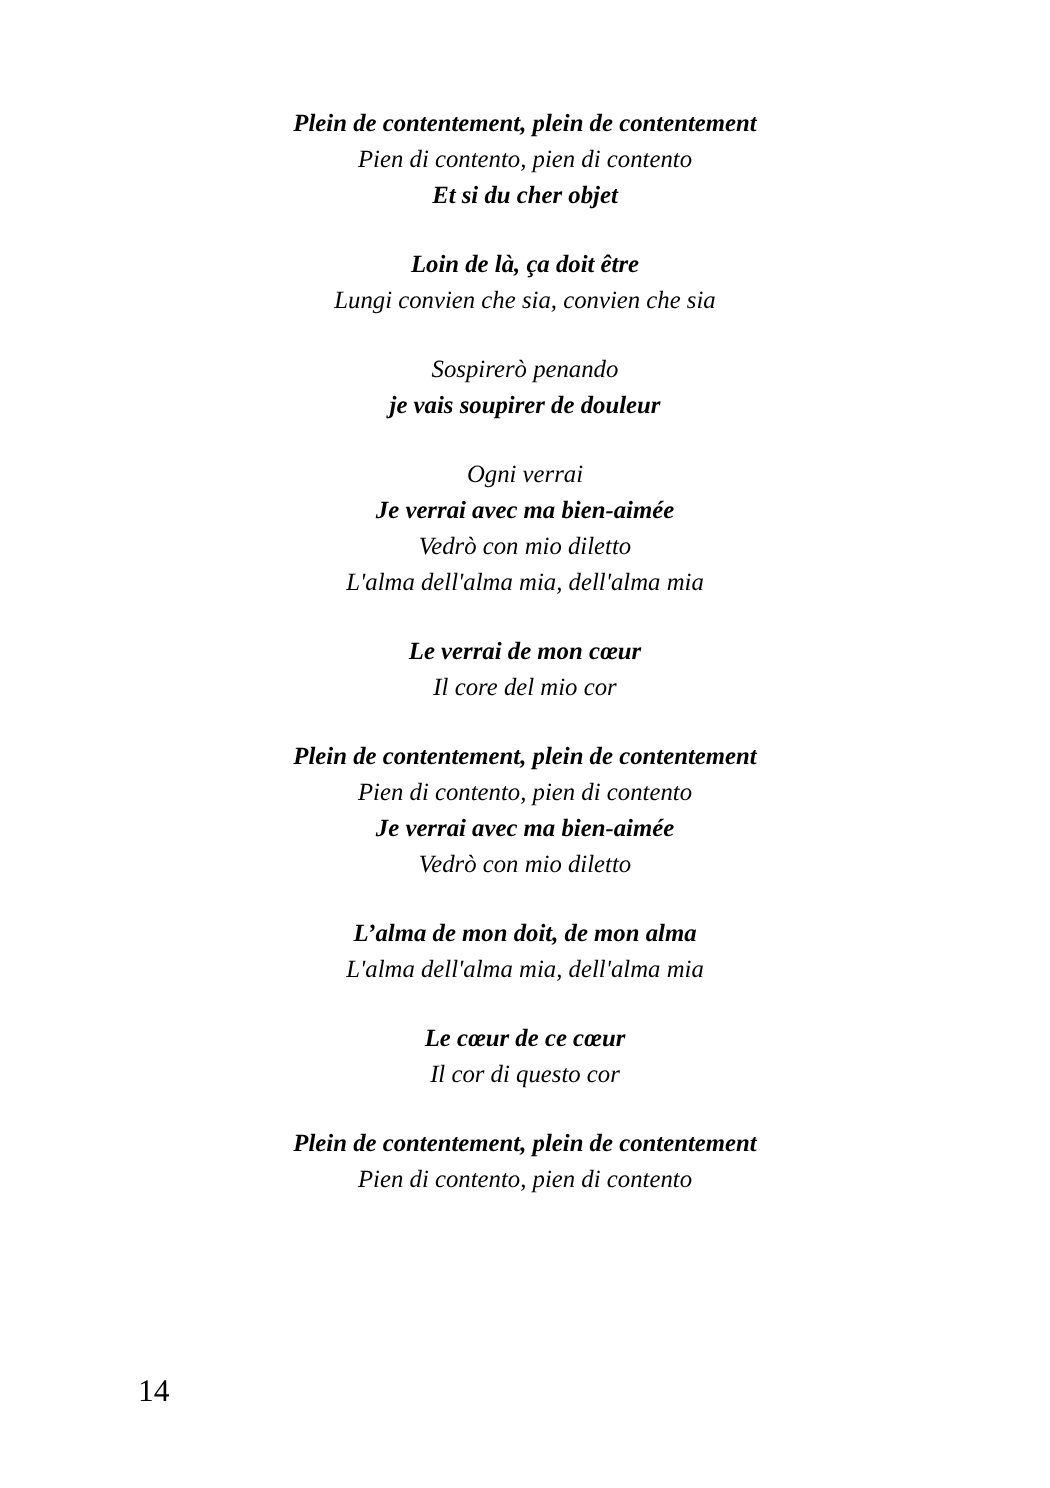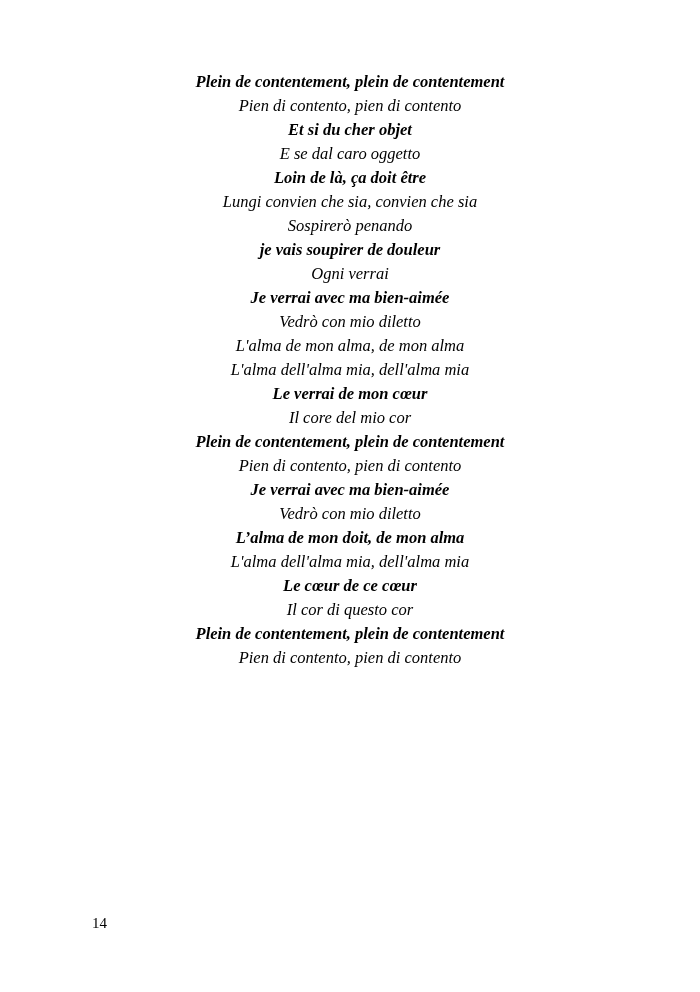--- a/index.html
+++ b/index.html
@@ -25,69 +25,68 @@
     position: absolute;
     top: 70px;
     left: 0;
     width: 700px;
     text-align: center;
   }
   .stanza {
     margin: 0 0 0 0;
   }
   .stanza + .stanza {
+    margin-top: 22px;
   }
   .line {
     font-size: 16.5px;
     line-height: 24px;
     white-space: pre;
   }
   .line.fr {
     font-weight: bold;
     font-style: italic;
   }
   .line.it {
     font-weight: normal;
     font-style: italic;
   }
   .page-number {
     position: absolute;
     left: 92px;
     top: 915px;
-    font-size: 15px;
+    font-size: 21px;
     font-family: "Liberation Serif", serif;
     font-style: normal;
     font-weight: normal;
   }
 </style>
 </head>
 <body>
 
 <div class="page">
 
   <div class="lyrics" id="lyrics-body">
       <div class="stanza">
         <div class="line fr">Plein de contentement, plein de contentement</div>
         <div class="line it">Pien di contento, pien di contento</div>
         <div class="line fr">Et si du cher objet</div>
-        <div class="line it">E se dal caro oggetto</div>
       </div>
       <div class="stanza">
         <div class="line fr">Loin de là, ça doit être</div>
         <div class="line it">Lungi convien che sia, convien che sia</div>
       </div>
       <div class="stanza">
         <div class="line it">Sospirerò penando</div>
         <div class="line fr">je vais soupirer de douleur</div>
       </div>
       <div class="stanza">
         <div class="line it">Ogni verrai</div>
         <div class="line fr">Je verrai avec ma bien-aimée</div>
         <div class="line it">Vedrò con mio diletto</div>
-        <div class="line it">L'alma de mon alma, de mon alma</div>
         <div class="line it">L'alma dell'alma mia, dell'alma mia</div>
       </div>
       <div class="stanza">
         <div class="line fr">Le verrai de mon cœur</div>
         <div class="line it">Il core del mio cor</div>
       </div>
       <div class="stanza">
         <div class="line fr">Plein de contentement, plein de contentement</div>
         <div class="line it">Pien di contento, pien di contento</div>
         <div class="line fr">Je verrai avec ma bien-aimée</div>

